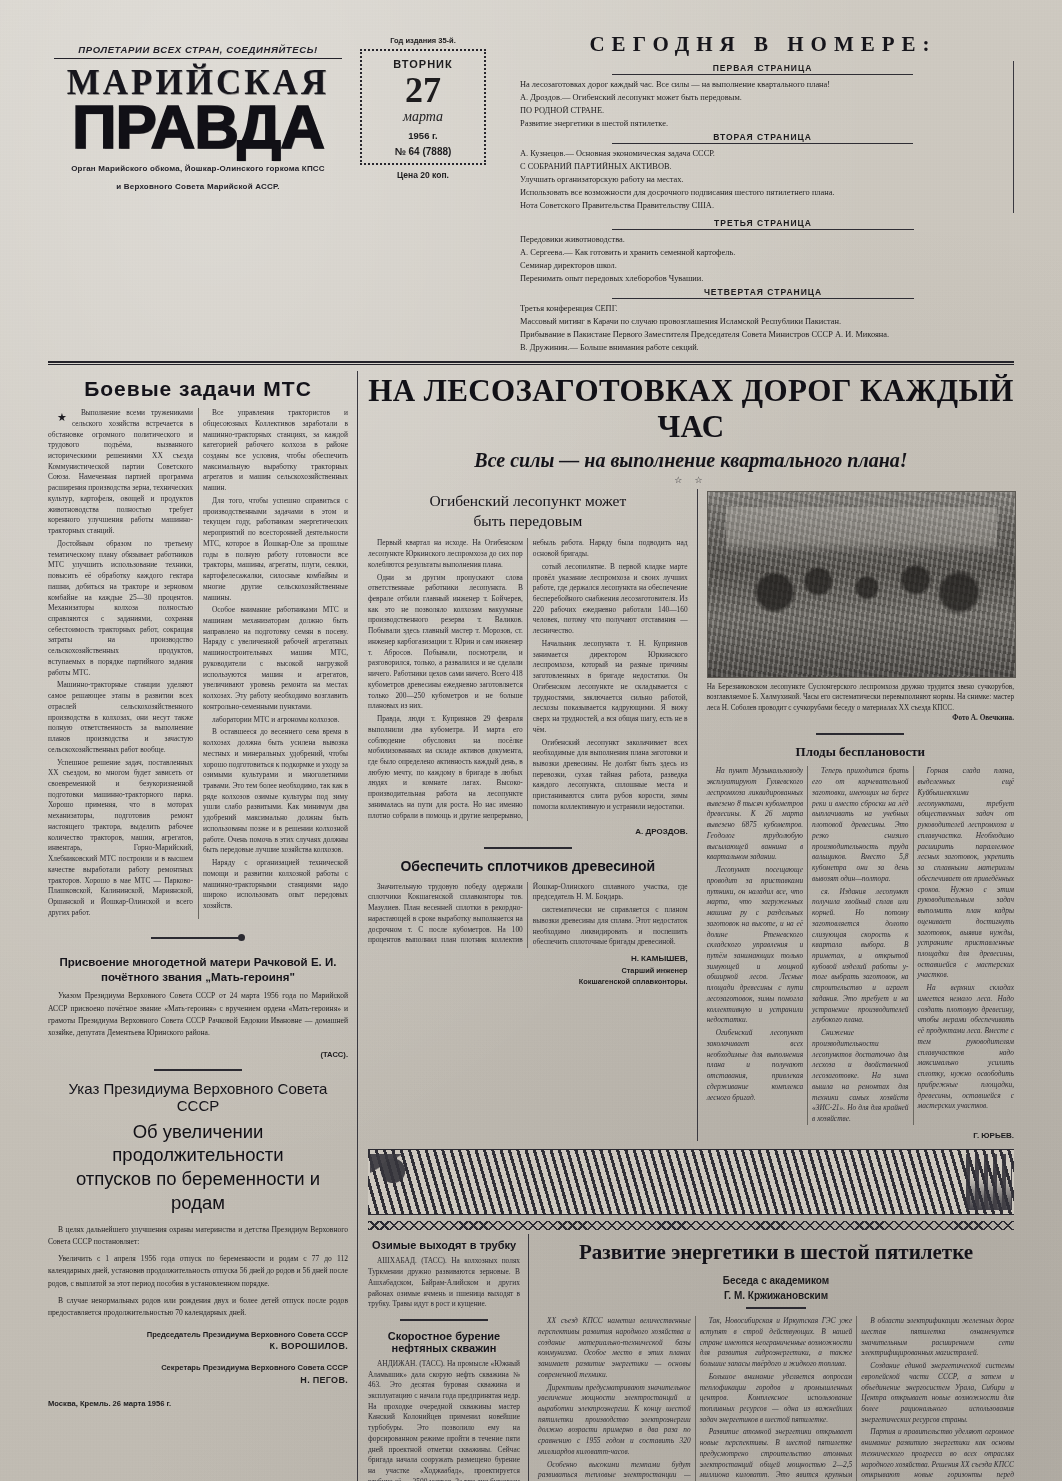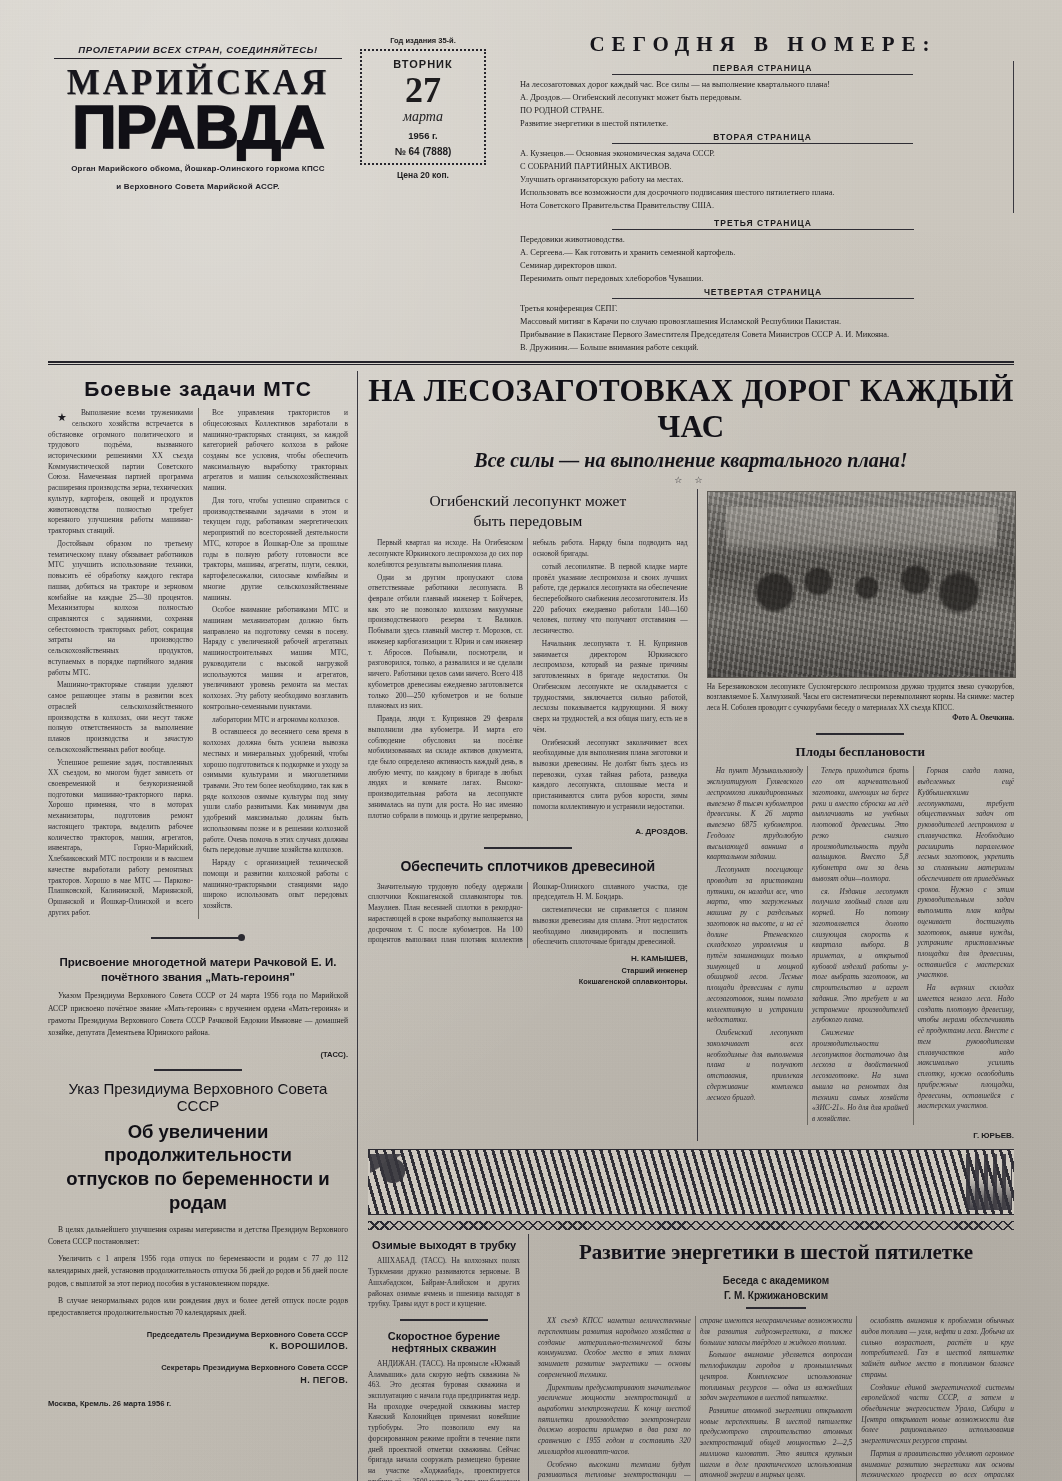--- a/index.html
+++ b/index.html
@@ -132,21 +132,21 @@
   h3.ser-c{
     font-family:"Liberation Serif",serif;font-weight:700;
     font-size:13px;text-align:center;line-height:1.3;
     margin:3px 0 6px;color:#16151b;
   }
   .decree-kicker{
     font-family:"Liberation Sans",sans-serif;font-weight:400;
     font-size:15px;text-align:center;margin:6px 0 6px;color:#15141a;
   }
   .decree-title{
-    font-family:"Liberation Sans",sans-serif;font-weight:700;
+    font-family:"Liberation Sans",sans-serif;font-weight:400;
     font-size:18.5px;text-align:center;line-height:1.28;
     margin:0 0 9px;color:#111016;
   }
   .decree-body{font-size:7.6px;line-height:1.62;text-align:justify;}
   .decree-body p{margin:0 0 5px;text-indent:10px;}
   .sig{
     font-family:"Liberation Sans",sans-serif;font-weight:700;
     font-size:7.6px;text-align:right;line-height:1.5;margin-top:9px;
   }
   .sig .nm{font-size:9px;font-weight:800;letter-spacing:.3px;}
@@ -478,21 +478,20 @@
           </div>
           <div class="rule-plain" style="margin:4px auto 7px;width:60px;"></div>
           <div class="txt three-col">
             <p>XX съезд КПСС наметил величественные перспективы развития народного хозяйства и создание материально-технической базы коммунизма. Особое место в этих планах занимает развитие энергетики — основы современной техники.</p>
             <p>Директивы предусматривают значительное увеличение мощности электростанций и выработки электроэнергии. К концу шестой пятилетки производство электроэнергии должно возрасти примерно в два раза по сравнению с 1955 годом и составить 320 миллиардов киловатт-часов.</p>
             <p>Особенно высокими темпами будут развиваться тепловые электростанции — основы энергетической системы страны. Намечается дальнейшее строительство крупных гидроэлектростанций на Волге, Каме, Ангаре, Енисее и других реках.</p>
             <p>Так, Новосибирская и Иркутская ГЭС уже вступят в строй действующих. В нашей стране имеются неограниченные возможности для развития гидроэнергетики, а также большие запасы твёрдого и жидкого топлива.</p>
             <p>Большое внимание уделяется вопросам теплофикации городов и промышленных центров. Комплексное использование топливных ресурсов — одна из важнейших задач энергетиков в шестой пятилетке.</p>
             <p>Развитие атомной энергетики открывает новые перспективы. В шестой пятилетке предусмотрено строительство атомных электростанций общей мощностью 2—2,5 миллиона киловатт. Это явится крупным шагом в деле практического использования атомной энергии в мирных целях.</p>
             <p>В области электрификации железных дорог шестая пятилетка ознаменуется значительным расширением сети электрифицированных магистралей.</p>
-            <p>ослаблять внимания к проблемам обычных видов топлива — угля, нефти и газа. Добыча их сильно возрастает, растёт и круг потребителей. Газ в шестой пятилетке займёт видное место в топливном балансе страны.</p>
             <p>Создание единой энергетической системы европейской части СССР, а затем и объединение энергосистем Урала, Сибири и Центра открывает новые возможности для более рационального использования энергетических ресурсов страны.</p>
             <p>Партия и правительство уделяют огромное внимание развитию энергетики как основы технического прогресса во всех отраслях народного хозяйства. Решения XX съезда КПСС открывают новые горизонты перед советскими энергетиками и всеми тружениками нашей страны.</p>
           </div>
           <div class="tass-end">(ТАСС).</div>
         </div>
       </div>
 
     </div>
   </div>
 </div>

